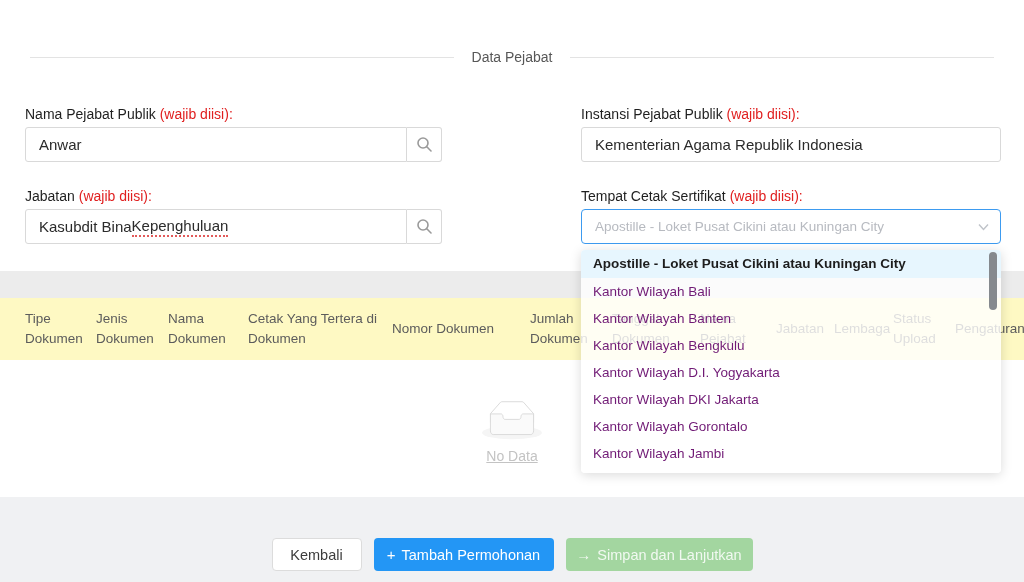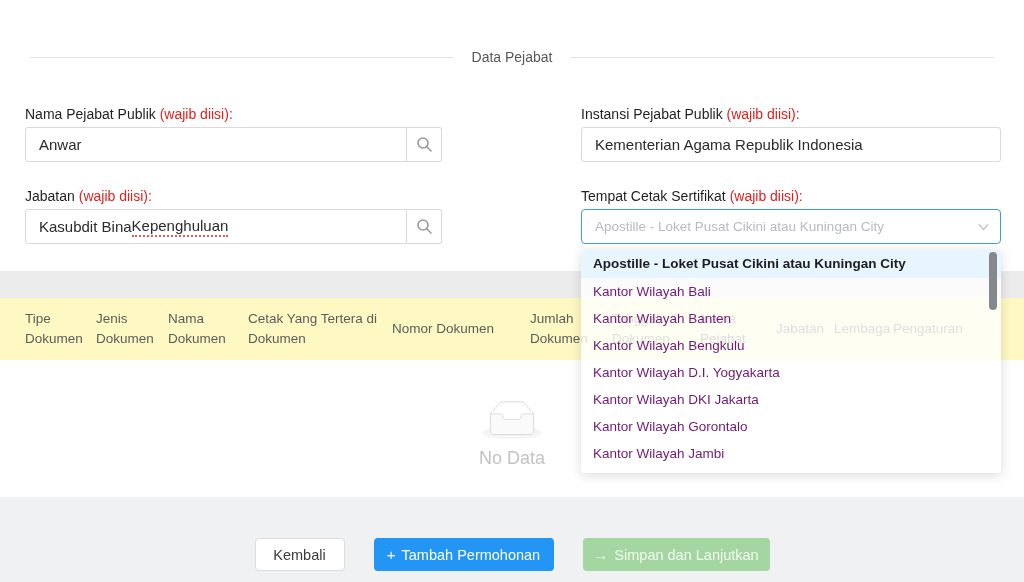--- a/index.html
+++ b/index.html
@@ -39,26 +39,26 @@
   .table-band { position:absolute; top:271px; left:0; width:1024px; height:27px; background:#ececec; }
   .table-header { position:absolute; top:298px; left:0; width:1024px; height:62px; background:#fef9c3;
     display:grid; grid-template-columns:71px 72px 80px 144px 138px 82px 88px 76px 58px 59px 62px 70px;
     align-items:center; padding-left:25px; }
   .th { font-size:13.5px; color:#5c5c5c; line-height:1.5; padding-right:8px; }
   .th.nowrap { white-space:nowrap; padding-right:0; overflow:visible; }
 
   
   .empty { position:absolute; top:400px; left:0; width:1024px; display:flex;
     flex-direction:column; align-items:center; }
-  .empty-text { margin-top:8px; font-size:18px; color:#c3c3c3; }
+  .empty-text { margin-top:8px; font-size:14px; color:#c3c3c3;text-decoration:underline; }
 
   
   .footer { position:absolute; top:497px; left:0; width:1024px; height:85px; background:#f0f1f3; }
   .footer-buttons { position:absolute; top:41px; left:0; width:1024px;
-    display:flex; justify-content:center; gap:29px; }
+    display:flex; justify-content:center; gap:12px; }
   .btn { height:33px; border-radius:4px; border:none; font-family:"Liberation Sans", sans-serif;
     font-size:14.5px; display:flex; align-items:center; justify-content:center; cursor:pointer; }
   .btn-default { width:90px; background:#fff; border:1px solid #dcdcdc; color:#3c3c3c; }
   .btn-primary { width:180px; background:#2396f5; color:#fff; }
   .btn-success { width:187px; background:#a3d6a0; color:rgba(255,255,255,0.85); cursor:default; }
   .btn .ico { margin-right:6px; font-size:15px; }
 
   
   .dropdown { position:absolute; top:250px; left:581px; width:420px;
     background:rgba(255,255,255,0.8); border-radius:4px;
@@ -131,20 +131,21 @@
     <div class="th">Tipe Dokumen</div>
     <div class="th">Jenis Dokumen</div>
     <div class="th">Nama Dokumen</div>
     <div class="th">Cetak Yang Tertera di Dokumen</div>
     <div class="th">Nomor Dokumen</div>
     <div class="th">Jumlah Dokumen</div>
     <div class="th">Tanggal Dokumen</div>
     <div class="th">Nama Pejabat</div>
     <div class="th nowrap">Jabatan</div>
     <div class="th nowrap">Lembaga</div>
+    <div class="th">Status Upload</div>
     <div class="th nowrap">Pengaturan</div>
   </div>
 
   <div class="empty">
     <svg width="60" height="40" viewBox="0 0 64 41">
       <g transform="translate(0 1)" fill="none" fill-rule="evenodd">
         <ellipse fill="#f5f5f5" cx="32" cy="33" rx="32" ry="7"></ellipse>
         <g fill-rule="nonzero" stroke="#d9d9d9">
           <path d="M55 12.76L44.854 1.258C44.367.474 43.656 0 42.907 0H21.093c-.749 0-1.46.474-1.947 1.257L9 12.761V22h46v-9.24z" fill="#fff"></path>
           <path d="M41.613 15.931c0-1.605.994-2.93 2.227-2.931H55v18.137C55 33.26 53.68 35 52.05 35h-40.1C10.32 35 9 33.259 9 31.137V13h11.16c1.233 0 2.227 1.323 2.227 2.928v.022c0 1.605 1.005 2.901 2.237 2.901h14.752c1.232 0 2.237-1.308 2.237-2.913v-.007z" fill="#fafafa"></path>

